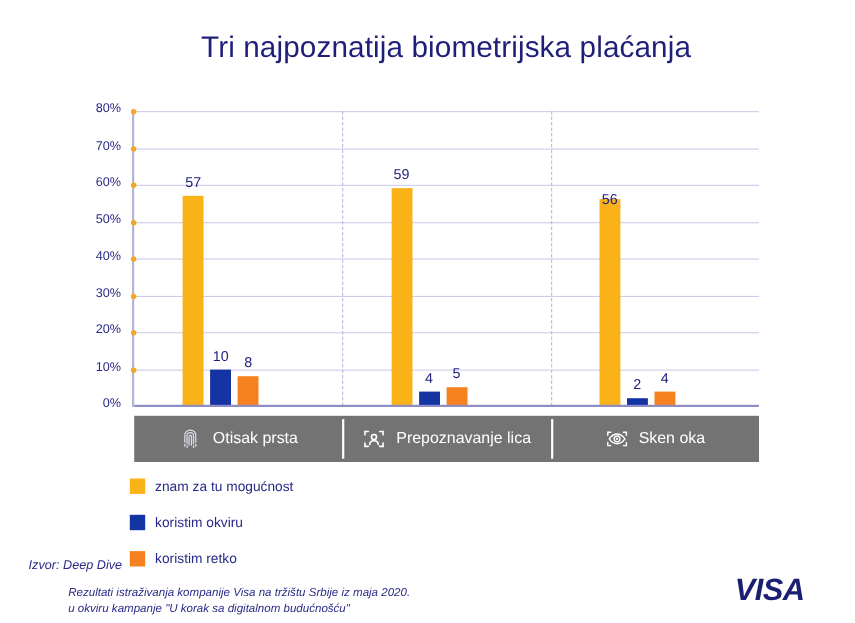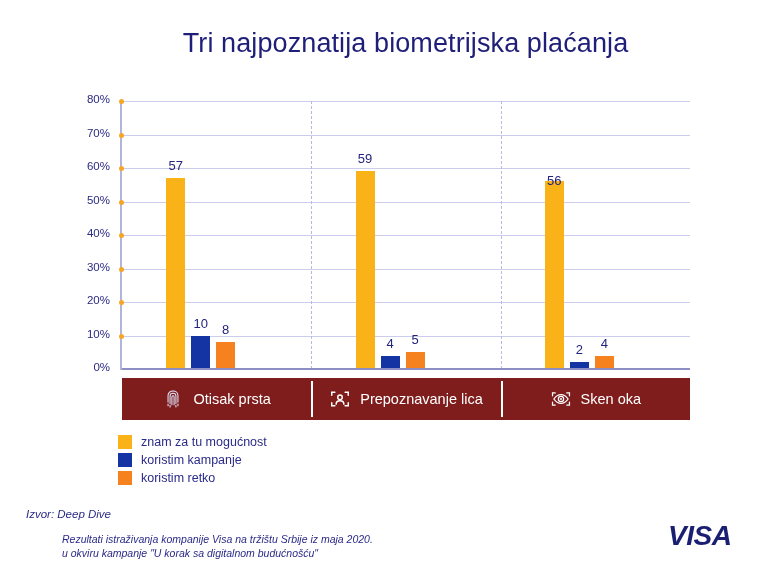--- a/index.html
+++ b/index.html
@@ -155,21 +155,21 @@
   }
   .cat-label { white-space: nowrap; }
 
   
   #legend {
     position: absolute;
     left: 118px;
     top: 434px;
     display: flex;
     flex-direction: column;
-    gap: 3px;
+    gap: 18px;
   }
   .legend-row {
     display: flex;
     align-items: center;
     gap: 9px;
     height: 15px;
   }
   .legend-swatch {
     width: 14px;
     height: 14px;
@@ -255,21 +255,21 @@
     <div class="bar" style="left: 422.833px; width: 19px; height: 187.6px; background: rgb(249, 178, 24);"></div>
     <div class="bar-value" style="left: 413.833px; width: 37px; top: 60.4px; margin-top: 12px;">56</div>
     <div class="bar" style="left: 447.833px; width: 19px; height: 6.7px; background: rgb(20, 52, 164);"></div>
     <div class="bar-value" style="left: 438.833px; width: 37px; top: 241.3px;">2</div>
     <div class="bar" style="left: 472.833px; width: 19px; height: 13.4px; background: rgb(245, 130, 31);"></div>
     <div class="bar-value" style="left: 463.833px; width: 37px; top: 234.6px;">4</div>
   </div>
 
 <div id="baseline"></div>
 
-<div id="category-band" style="background: #7f1d1d;">
+<div id="category-band" style="background: #737373;">
     <div class="category-cell">
       <span style="display: flex;">
         <svg class="cat-icon" viewBox="0 0 24 24" fill="none" stroke="#dcdcf2" stroke-width="1.2" stroke-linecap="round">
           <path d="M12 3.2c-3.0 0-5.4 2.2-5.4 5.0v7.2"></path>
           <path d="M12 3.2c3.0 0 5.4 2.2 5.4 5.0v7.2"></path>
           <path d="M12 5.8c-1.8 0-3.2 1.3-3.2 3.0v8.0"></path>
           <path d="M12 5.8c1.8 0 3.2 1.3 3.2 3.0v8.0"></path>
           <path d="M12 8.4c-0.7 0-1.2 0.5-1.2 1.2v8.6"></path>
           <path d="M12 8.4c0.7 0 1.2 0.5 1.2 1.2v8.6"></path>
           <path d="M6.6 17.4v2.0"></path>
@@ -309,21 +309,21 @@
     </div>
   </div>
 
 <div id="legend">
     <div class="legend-row">
       <span class="legend-swatch" style="background: rgb(249, 178, 24);"></span>
       <span class="legend-label">znam za tu mogućnost</span>
     </div>
     <div class="legend-row">
       <span class="legend-swatch" style="background: rgb(20, 52, 164);"></span>
-      <span class="legend-label">koristim kampanje</span>
+      <span class="legend-label">koristim okviru</span>
     </div>
     <div class="legend-row">
       <span class="legend-swatch" style="background: rgb(245, 130, 31);"></span>
       <span class="legend-label">koristim retko</span>
     </div>
   </div>
 
 <div id="footer">
   <div id="source-line">Izvor: Deep Dive</div>
   <div id="study-note">

